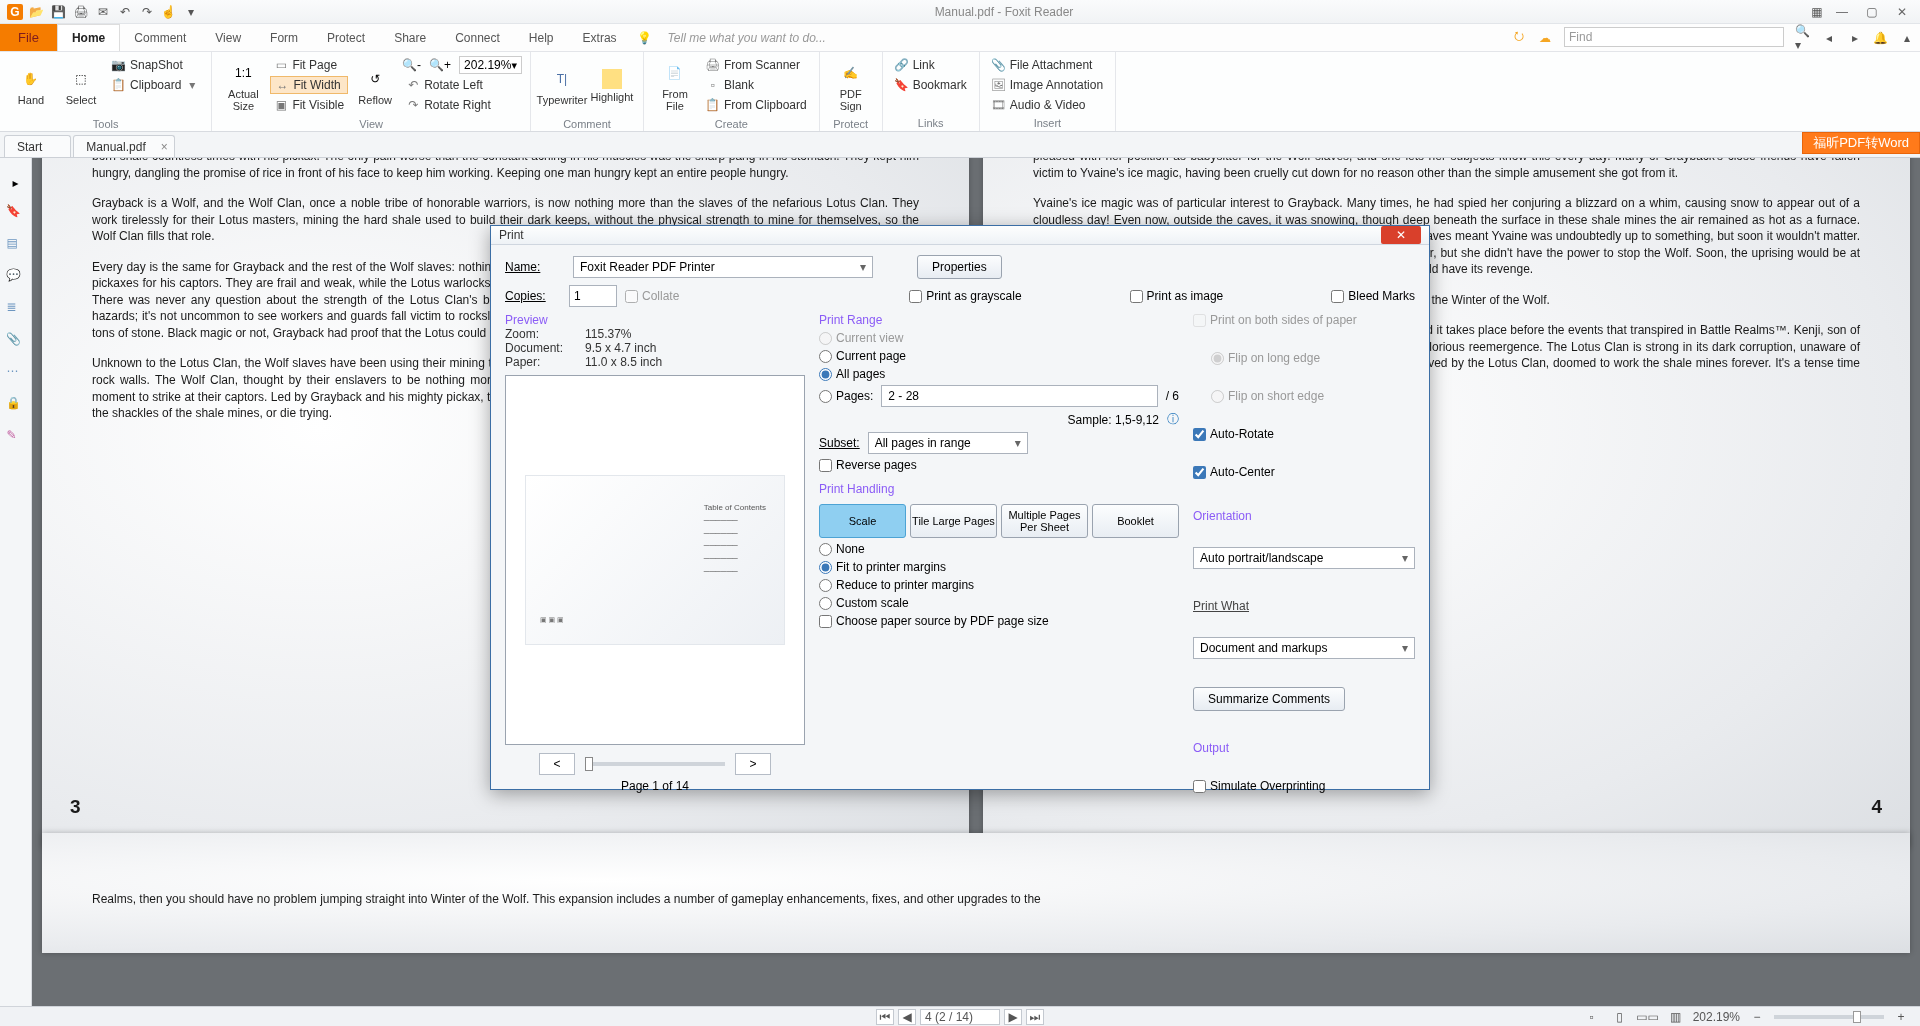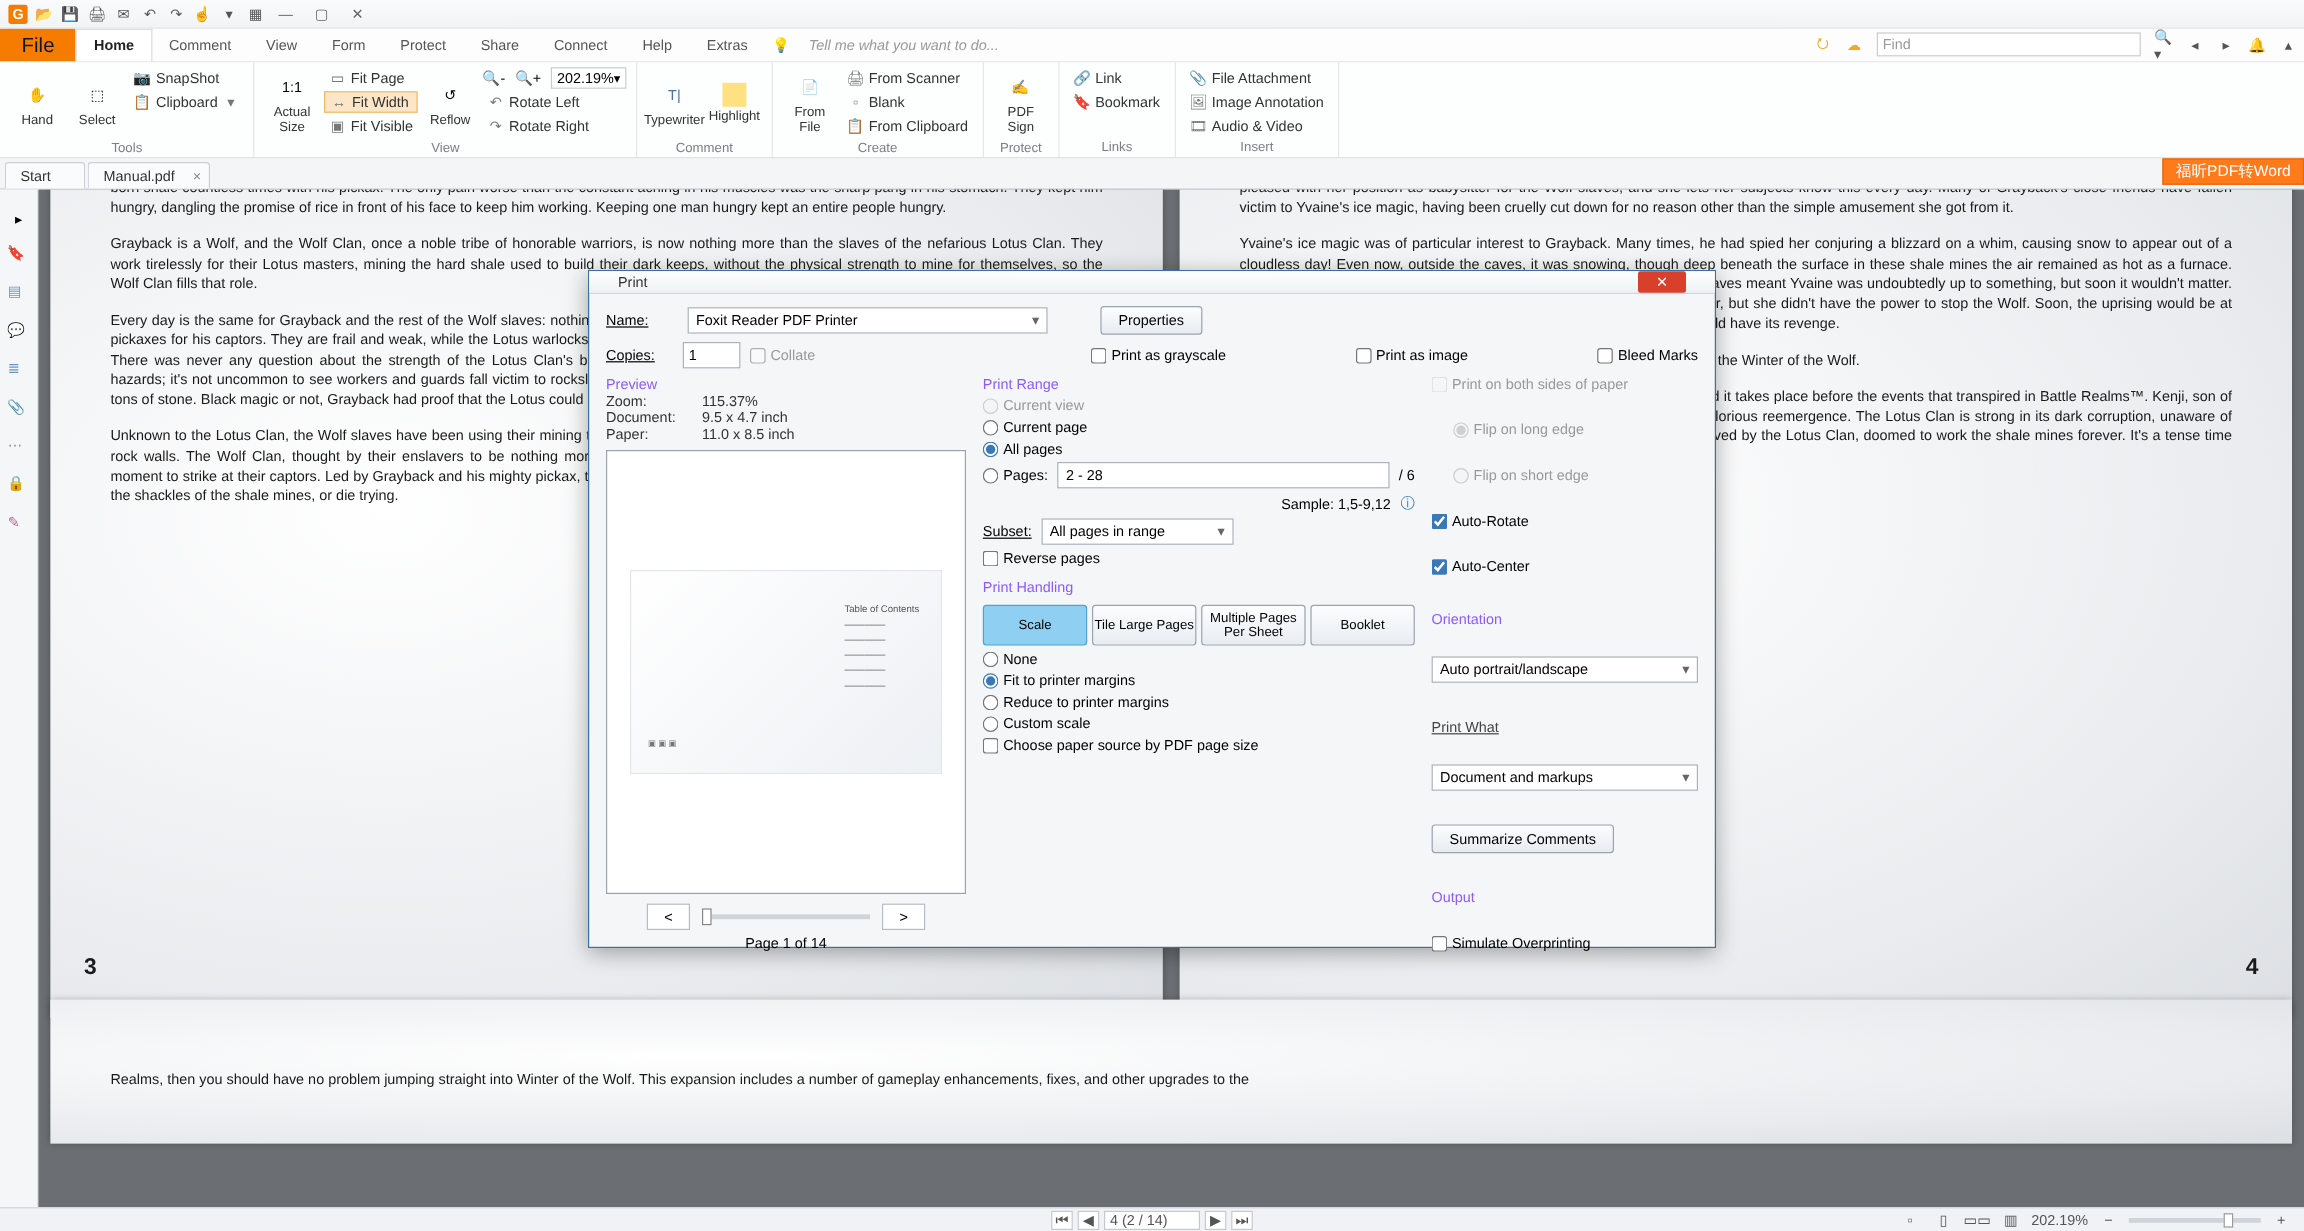--- a/index.html
+++ b/index.html
@@ -7,21 +7,21 @@
 
 
 .qat { height:24px; background:linear-gradient(#fafbfc,#f1f3f5); display:flex; align-items:center; padding:0 4px; border-bottom:1px solid #e2e5e9; }
 .qat .ic, .ic { width:16px; height:16px; display:inline-flex; align-items:center; justify-content:center; margin:0 3px; color:#555; }
 .title-center { flex:1; text-align:center; color:#888; font-size:12px; }
 .wctrl { display:flex; gap:2px; }
 .wctrl span { width:28px; height:20px; display:flex; align-items:center; justify-content:center; color:#666; }
 
 
 .tabs-row { height:28px; display:flex; align-items:stretch; background:#fdfdfd; border-bottom:1px solid #e3e5e9; }
-.file-tab { background:#f57c00; color:#0f172a; padding:0 18px; display:flex; align-items:center; font-size:17px; }
+.file-tab { background:#f57c00; color:#7f1d1d; padding:0 18px; display:flex; align-items:center; font-size:13px; }
 .rtab { padding:0 14px; display:flex; align-items:center; color:#555; cursor:pointer; border-right:1px solid transparent; }
 .rtab.active { background:#fff; border:1px solid #ddd; border-bottom:none; color:#222; font-weight:600; }
 .tabs-spacer { flex:1; }
 .tell-me { color:#999; font-style:italic; padding:0 10px; display:flex; align-items:center; }
 .search-box { width:220px; height:20px; border:1px solid #ccc; padding:0 4px; color:#999; display:flex; align-items:center; margin:3px 6px; background:#fff; }
 .tabs-row .ic { margin:0 5px; align-self:center; }
 
 
 .ribbon { height:80px; background:#fdfefe; display:flex; border-bottom:1px solid #d8dbe0; }
 .rgroup { border-right:1px solid #e5e7eb; padding:4px 8px 2px 8px; display:flex; flex-direction:column; }
@@ -61,21 +61,21 @@
 .status .center { position:absolute; left:50%; transform:translateX(-50%); display:flex; align-items:center; gap:4px; }
 .status .right { margin-left:auto; display:flex; align-items:center; gap:6px; padding-right:8px; }
 .nav-btn { border:1px solid #c4c9d0; width:18px; height:16px; display:flex; align-items:center; justify-content:center; background:#fff; }
 .pg-input { border:1px solid #c4c9d0; width:80px; height:16px; padding:0 4px; background:#fff; }
 .slider { width:110px; height:4px; background:#cfd4da; position:relative; }
 .slider .thumb { position:absolute; top:-4px; width:8px; height:12px; background:#fff; border:1px solid #999; }
 
 
 .dlg-mask { position:absolute; inset:0; pointer-events:none; }
 .dlg { position:absolute; left:490px; top:225px; width:940px; height:565px; background:#f4f6f8; border:1px solid #3b6ea5; box-shadow:0 4px 18px rgba(0,0,0,.35); display:flex; flex-direction:column; pointer-events:auto; }
-.dlg-title { height:26px; background:linear-gradient(#fdfefe,#eef2f6); display:flex; align-items:center; padding:0 24px; border-bottom:1px solid #cfd6df; }
+.dlg-title { height:26px; background:linear-gradient(#fdfefe,#eef2f6); display:flex; align-items:center; padding:0 8px; border-bottom:1px solid #cfd6df; }
 .dlg-title span { font-size:12px; color:#333; }
 .dlg-title .close { margin-left:auto; width:40px; height:18px; background:#d9402b; color:#fff; display:flex; align-items:center; justify-content:center; border-radius:2px; }
 .dlg-body { flex:1; padding:10px 14px 8px 14px; display:flex; flex-direction:column; gap:6px; }
 .top-row { display:flex; align-items:center; gap:12px; }
 .lab { width:56px; text-decoration:underline; }
 .lab2 { text-decoration:underline; }
 .combo { border:1px solid #abb2bc; background:#fff; height:22px; display:flex; align-items:center; padding:0 6px; position:relative; }
 .combo .cv { flex:1; } .combo .ar { color:#666; }
 .btn { border:1px solid #9aa3af; background:linear-gradient(#fcfdfe,#e7ecf2); height:24px; padding:0 14px; border-radius:3px; display:inline-flex; align-items:center; justify-content:center; }
 .btn.primary { border-color:#3b78b8; box-shadow:inset 0 0 0 1px #9ec2e8; }
@@ -119,20 +119,21 @@
 <div class="qat">
   <span class="ic" style="background:#f57c00;color:#fff;font-weight:bold;border-radius:2px;">G</span>
   <span class="ic">📂</span>
   <span class="ic">💾</span>
   <span class="ic">🖨</span>
   <span class="ic">✉</span>
   <span class="ic">↶</span>
   <span class="ic">↷</span>
   <span class="ic">☝</span>
   <span class="ic">▾</span>
+  <div class="title-center">Manual.pdf - Foxit Reader</div>
   <span class="ic">▦</span>
   <div class="wctrl">
     <span>—</span>
     <span>▢</span>
     <span>✕</span>
   </div>
 </div>
 
 <div class="tabs-row">
   <div class="file-tab">File</div>

